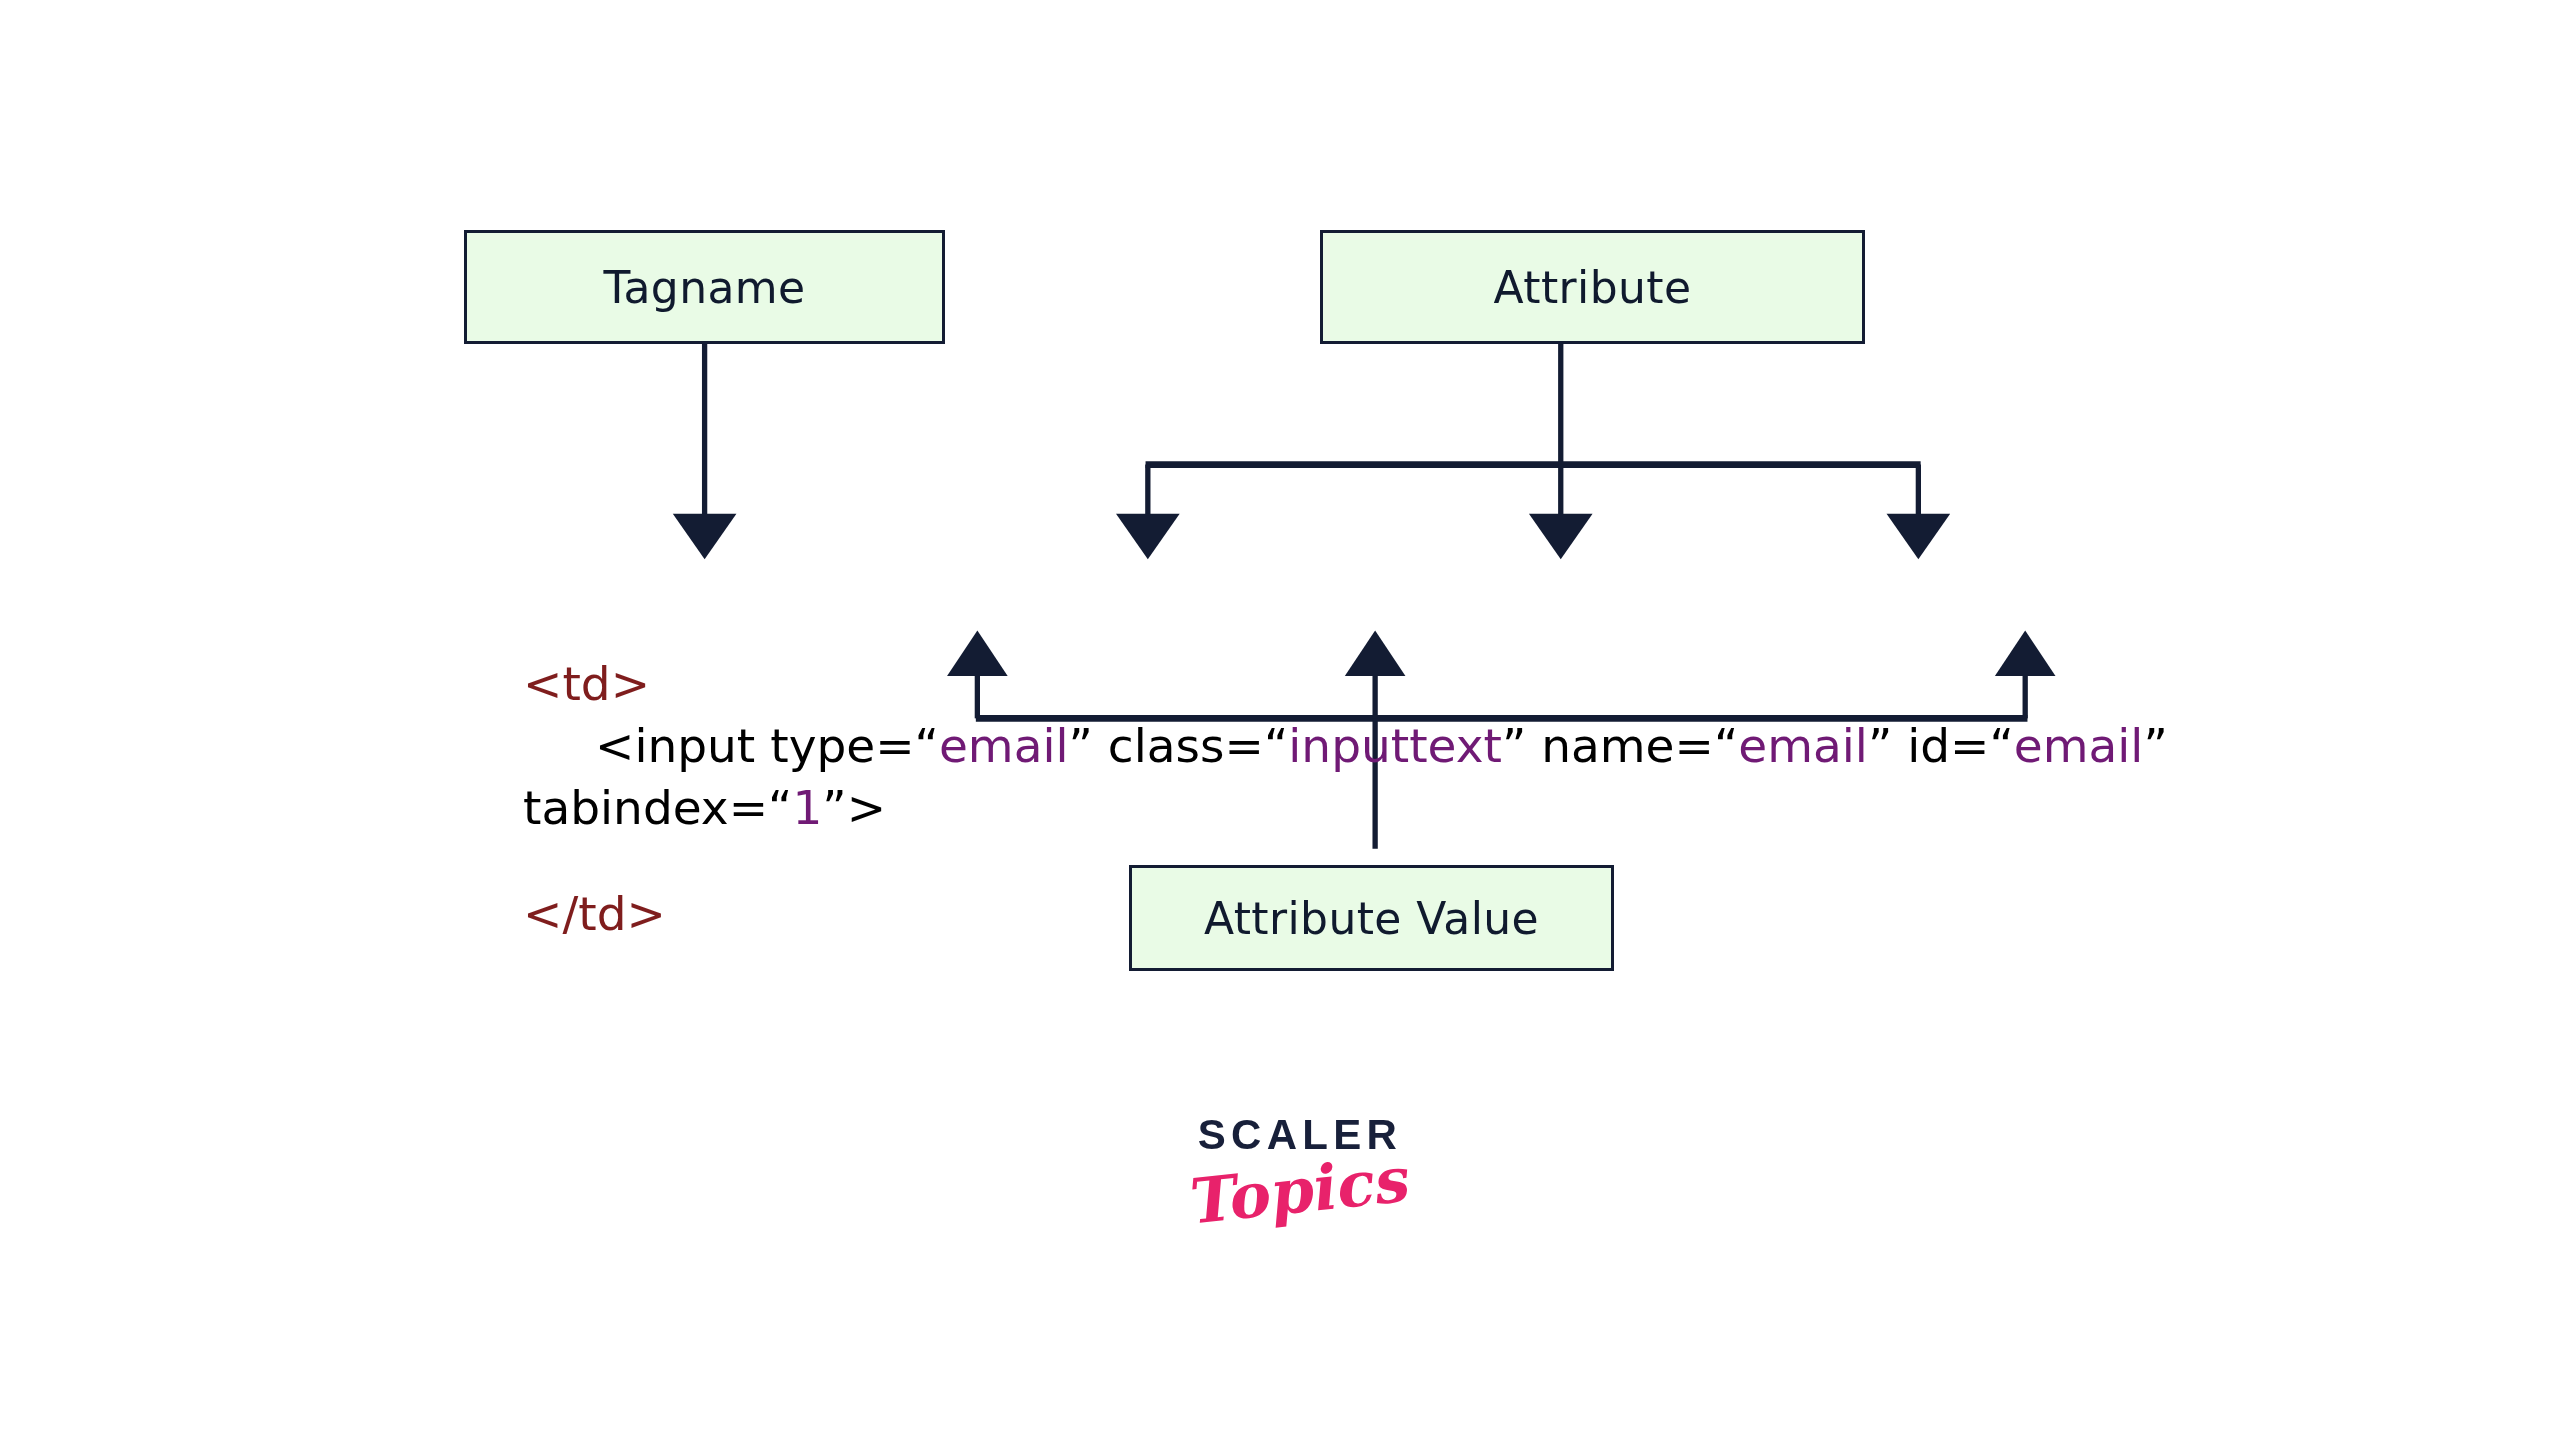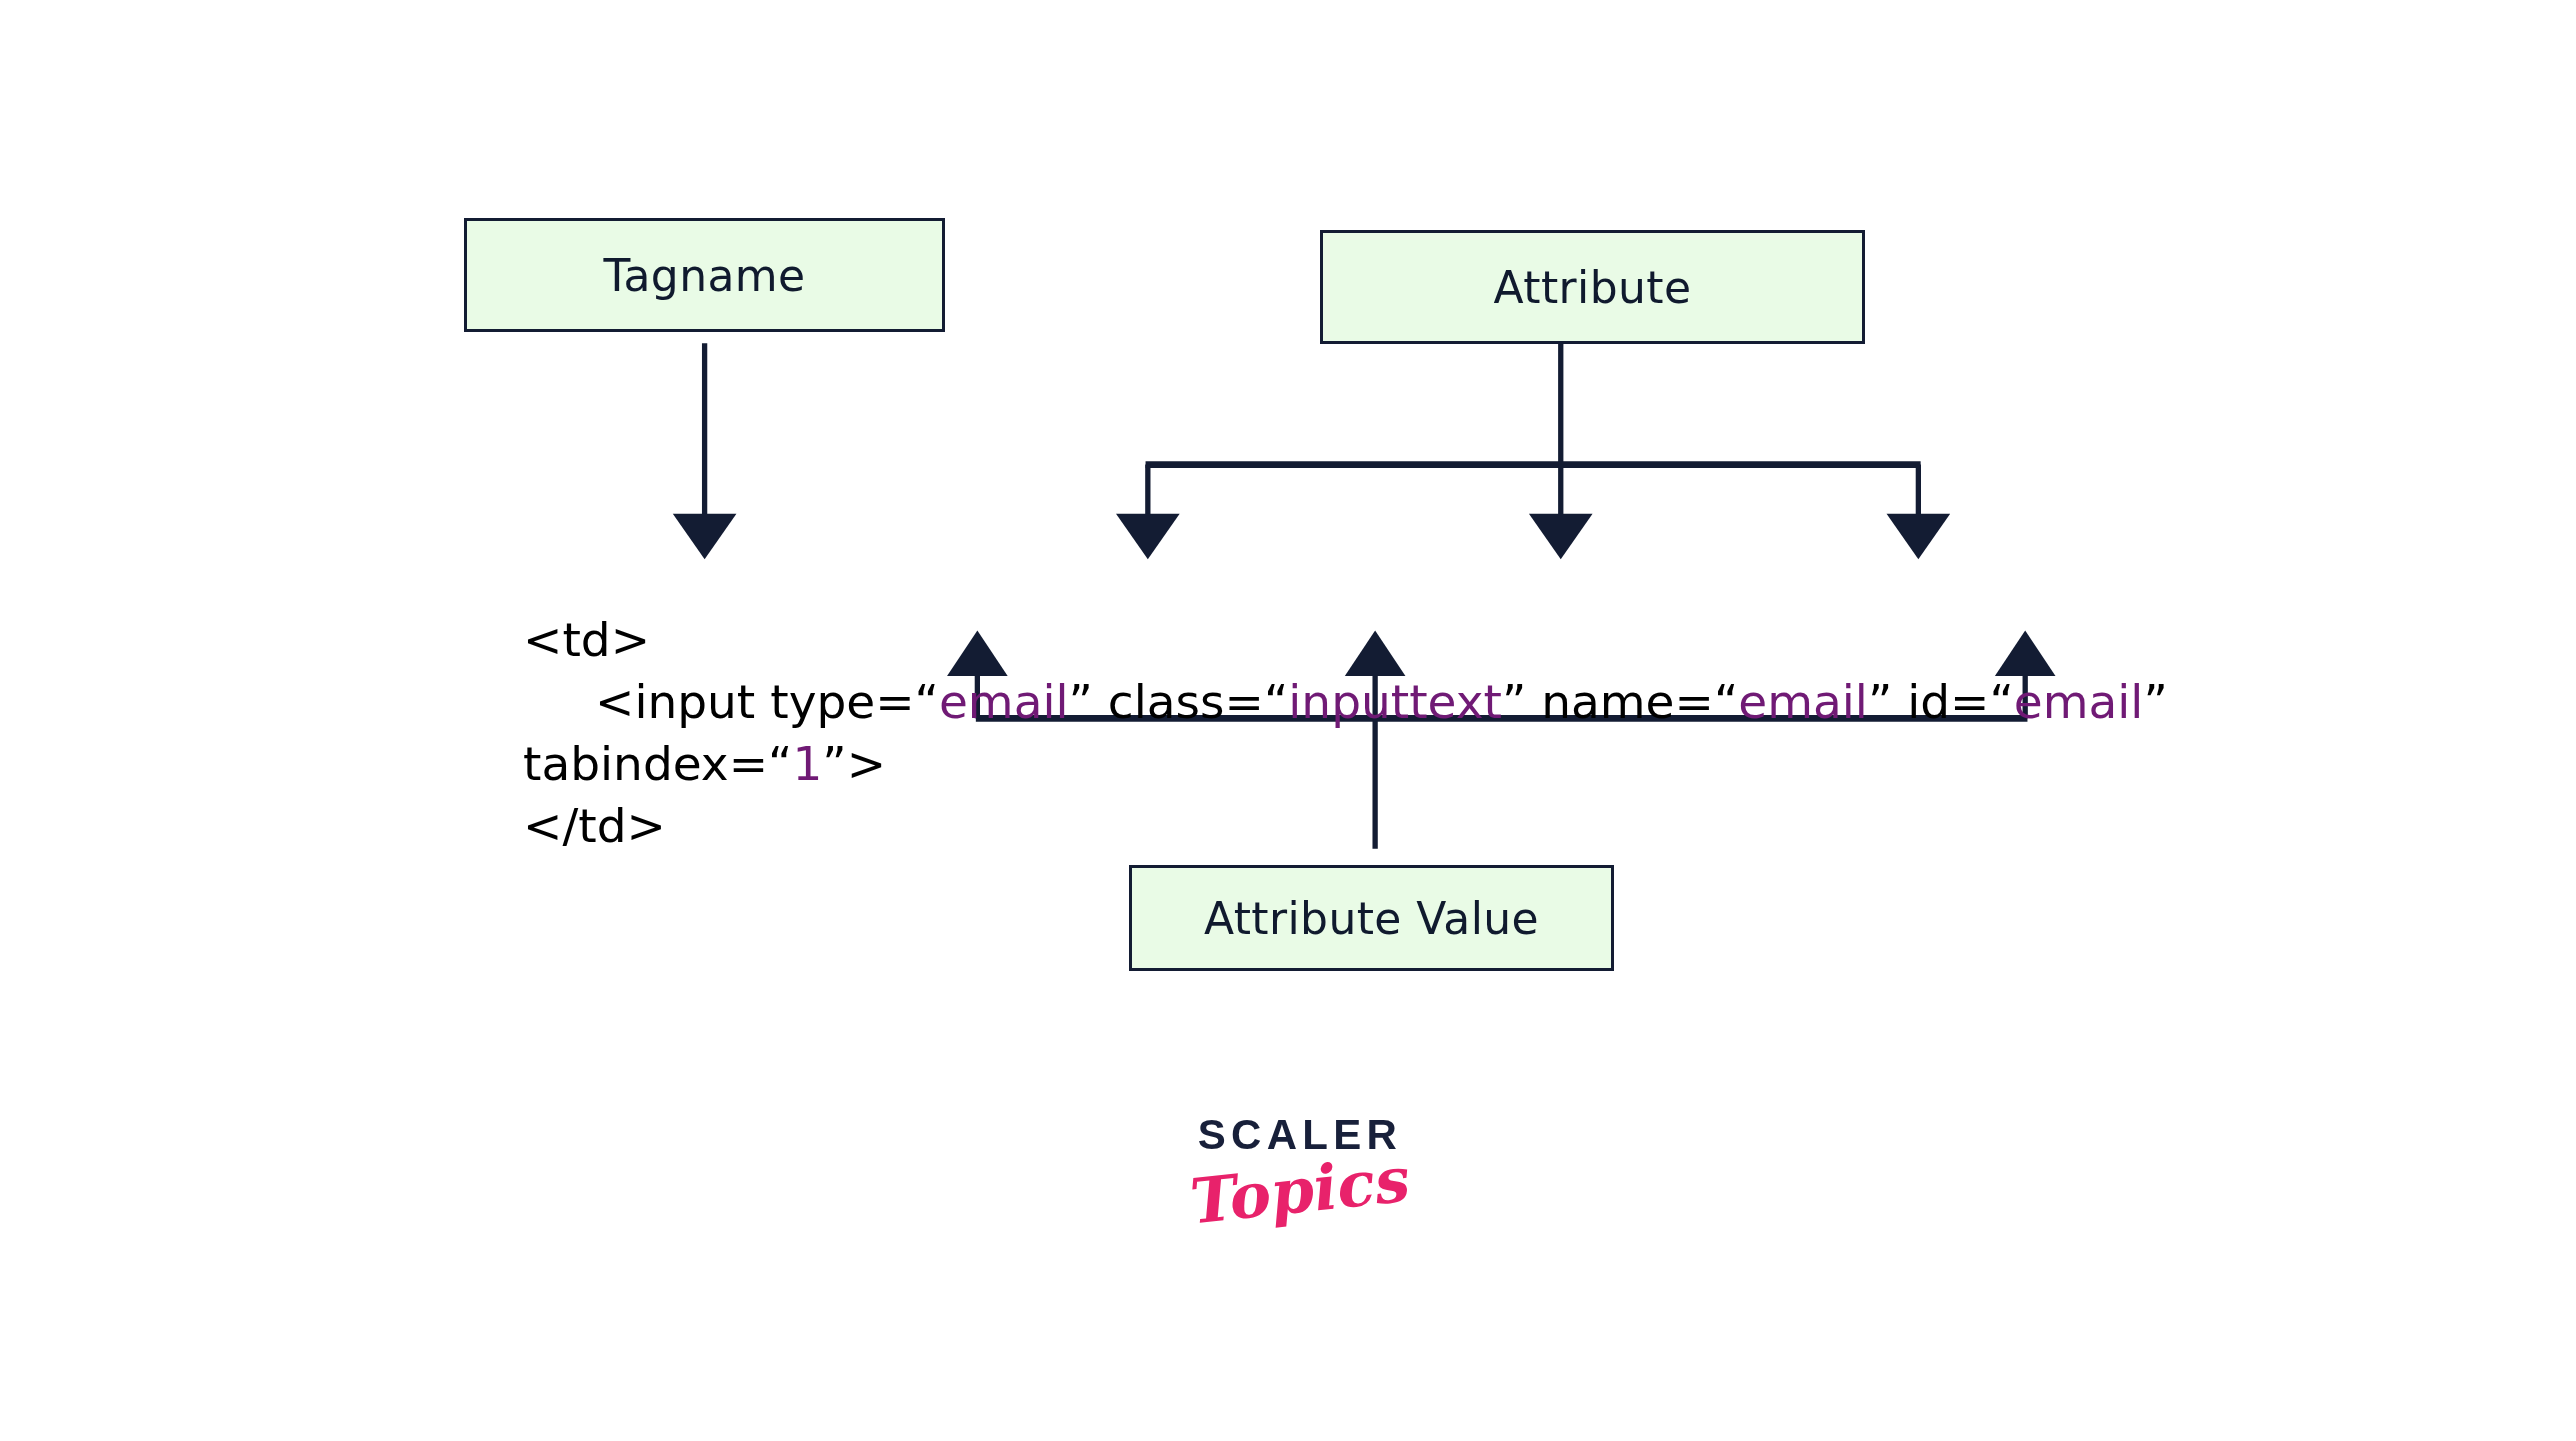--- a/index.html
+++ b/index.html
@@ -36,21 +36,21 @@
     justify-content: center;
     color: #101a2e;
     font-family: "DejaVu Sans", sans-serif;
     font-size: 44px;
     font-weight: 400;
     letter-spacing: 0.4px;
     white-space: nowrap;
   }
   #box-tagname {
     left: 464px;
-    top: 218px;
+    top: 230px;
     width: 481px;
     height: 114px;
   }
   #box-attribute {
     left: 1320px;
     top: 230px;
     width: 545px;
     height: 114px;
   }
   #box-attribute-value {
@@ -67,21 +67,22 @@
     left: 523px;
     top: 485px;
     width: 1818px;
     color: #000000;
     font-family: "DejaVu Sans", sans-serif;
     font-size: 47px;
     line-height: 1.32;
     white-space: pre-wrap;
   }
   .tok-tag {
-    color: #000000;
+    color: #7f1d1d;
+    margin-top: 44px;
   }
   .tok-value {
     color: #701a75;
   }
   .code-line {
     display: block;
   }
   #code-line-open { margin-left: 0; }
   #code-line-body { margin-left: 0; }
   #code-line-close { margin-left: 0; }

